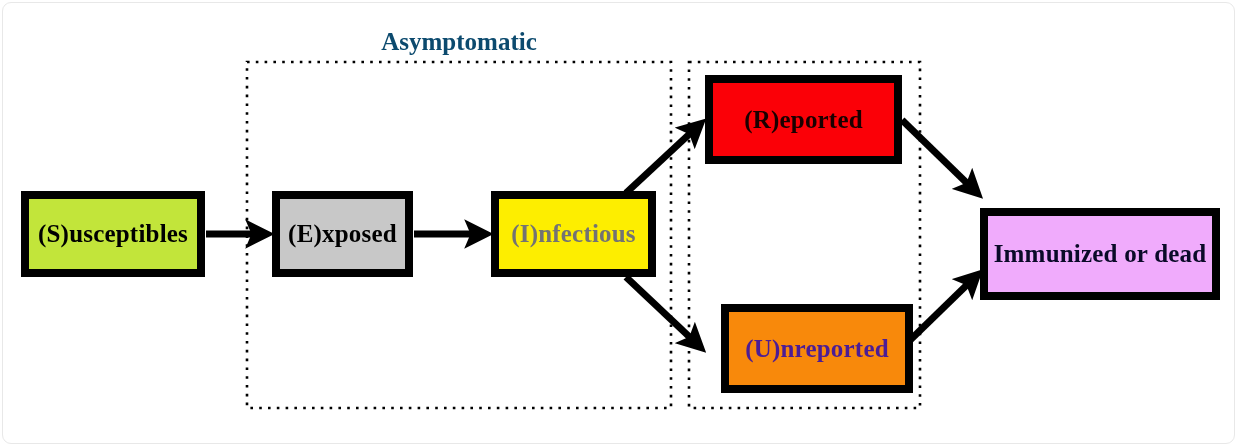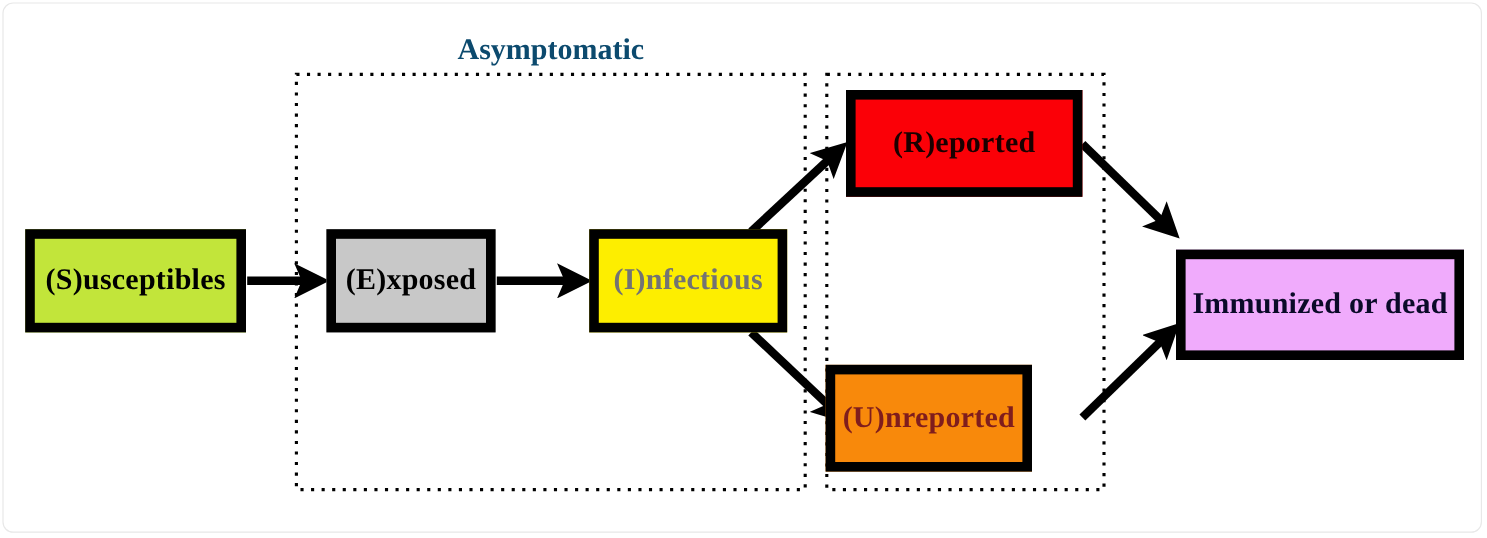--- a/index.html
+++ b/index.html
@@ -96,16 +96,16 @@
       <line id="edge-u-to-d" x1="902" y1="348" x2="974" y2="278" stroke="#000000" stroke-width="7" marker-end="url(#arrowhead)"></line>
     </g>
   </svg>
 
   <div class="group-label" id="label-asymptomatic" style="left: 247px; top: 28px; width: 424px;">Asymptomatic</div>
 
   <div class="node" id="node-susceptibles" style="left: 21px; top: 191px; width: 184px; height: 86px; background: rgb(194, 229, 58); border-color: rgb(0, 0, 0); color: rgb(0, 0, 0);">(S)usceptibles</div>
   <div class="node" id="node-exposed" style="left: 272px; top: 191px; width: 141px; height: 86px; background: rgb(200, 200, 200); border-color: rgb(0, 0, 0); color: rgb(0, 0, 0);">(E)xposed</div>
   <div class="node" id="node-infectious" style="left: 491px; top: 191px; width: 165px; height: 86px; background: rgb(253, 238, 0); border-color: rgb(0, 0, 0); color: #737373;">(I)nfectious</div>
   <div class="node" id="node-reported" style="left: 705px; top: 75px; width: 197px; height: 89px; background: rgb(251, 0, 7); border-color: rgb(0, 0, 0); color: rgb(26, 0, 0);">(R)eported</div>
-  <div class="node" id="node-unreported" style="left: 688px; top: 304px; width: 172px; height: 89px; background: rgb(248, 137, 11); border-color: rgb(0, 0, 0); color: #7f1d1d;">(U)nreported</div>
+  <div class="node" id="node-unreported" style="left: 721px; top: 304px; width: 192px; height: 89px; background: rgb(248, 137, 11); border-color: rgb(0, 0, 0); color: #4c1d95;">(U)nreported</div>
   <div class="node" id="node-immunized-or-dead" style="left: 980px; top: 188px; width: 240px; height: 92px; background: #f0abfc; border-color: rgb(0, 0, 0); color: rgb(10, 10, 40); margin-top: 20px;">Immunized or dead</div>
 
 </div>
 
 </body></html>

